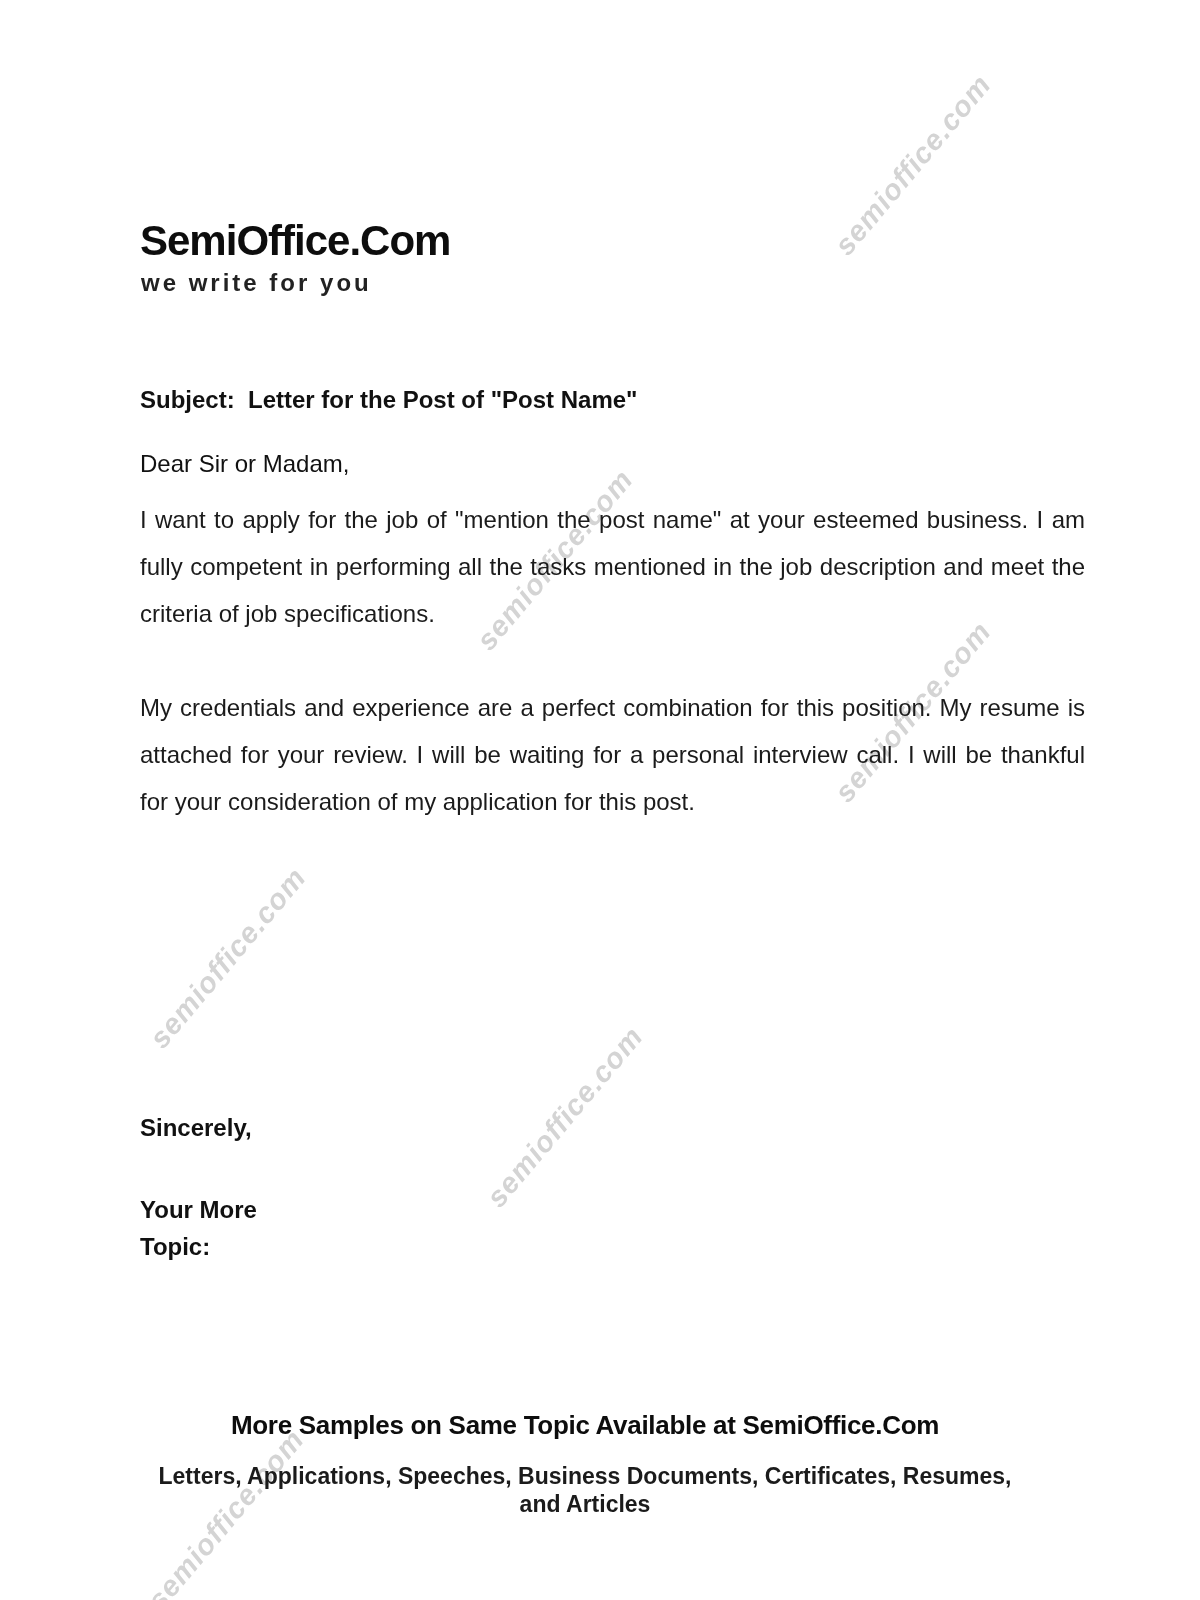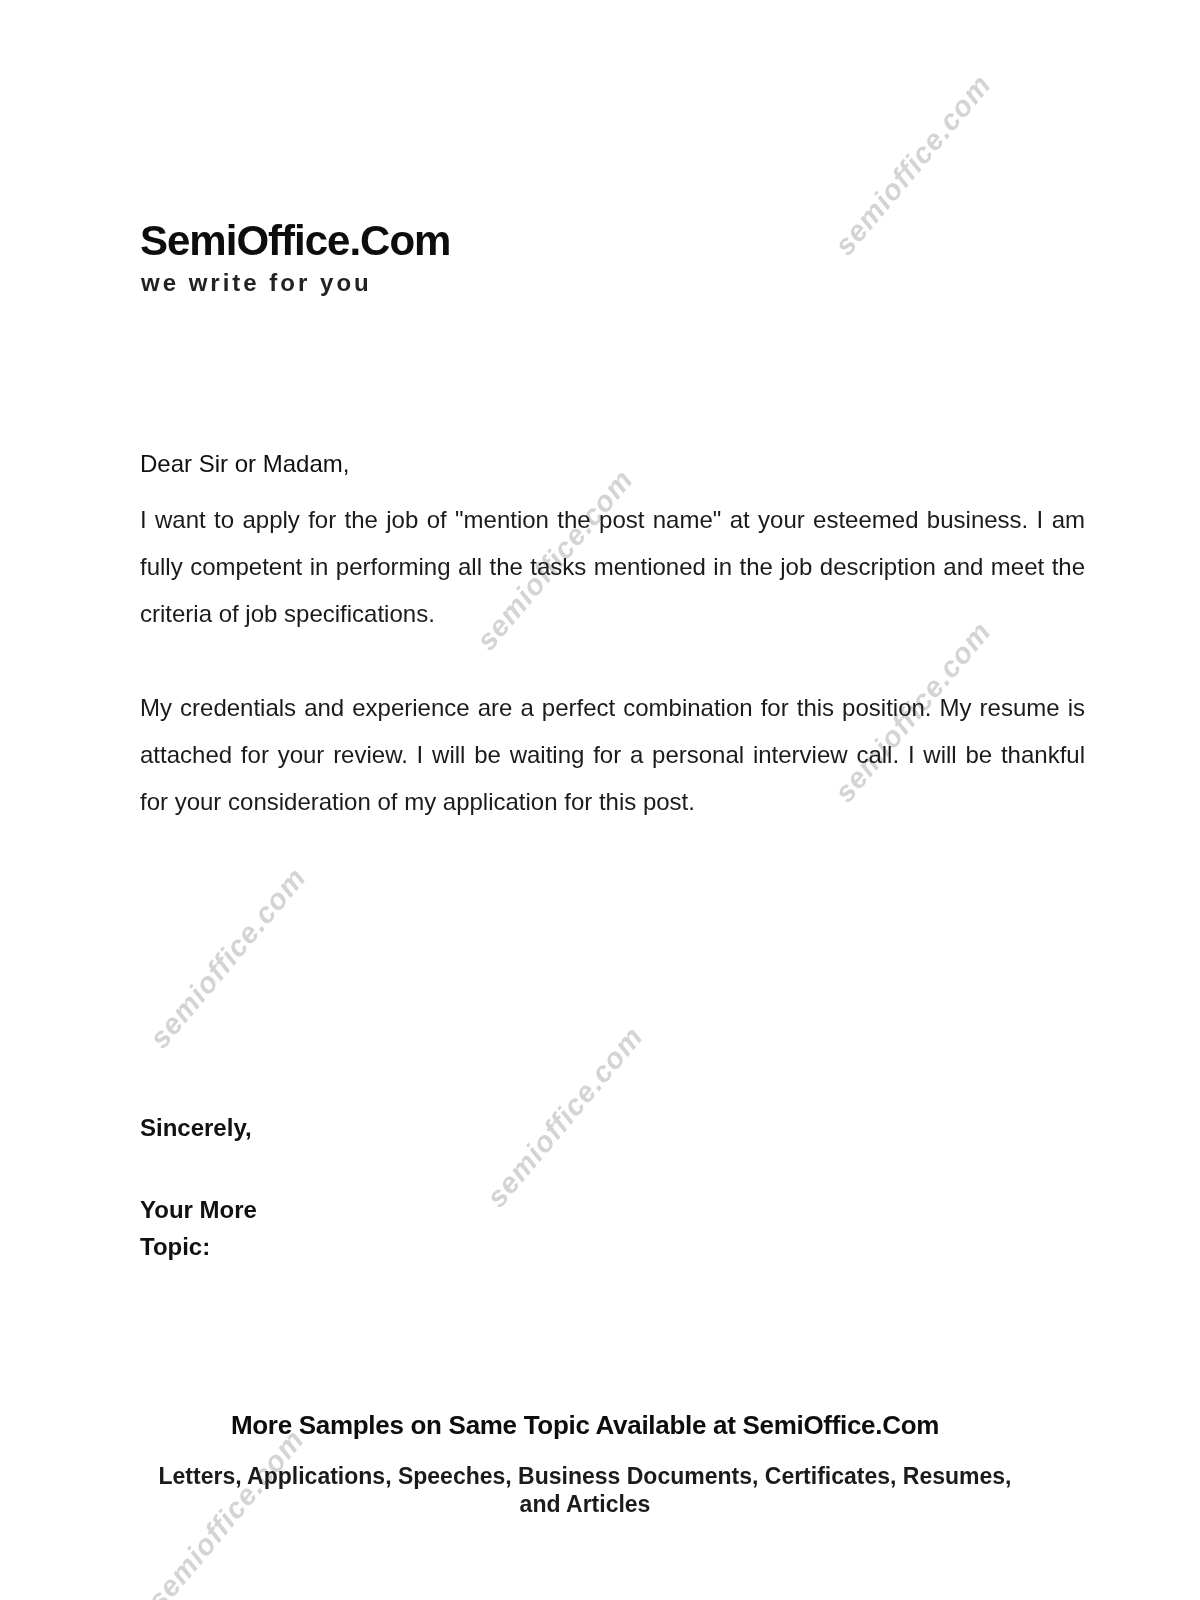--- a/index.html
+++ b/index.html
@@ -129,20 +129,21 @@
   <span class="wm" style="left:228px; top:958px;">semioffice.com</span>
   <span class="wm" style="left:565px; top:1117px;">semioffice.com</span>
   <span class="wm" style="left:226px; top:1520px;">semioffice.com</span>
 
   <div class="content">
 
     <div class="brand-name">SemiOffice.Com</div>
 
     <div class="brand-tagline">we write for you</div>
 
+    <div class="subject-line">Subject:  Letter for the Post of "Post Name"</div>
 
     <div class="salutation">Dear Sir or Madam,</div>
 
     <div class="body-paragraph para-2">My credentials and experience are a perfect combination for this position. My resume is attached for your review. I will be waiting for a personal interview call. I will be thankful for your consideration of my application for this post.</div>
 
     <div class="body-paragraph para-1">I want to apply for the job of "mention the post name" at your esteemed business. I am fully competent in performing all the tasks mentioned in the job description and meet the criteria of job specifications.</div>
 
     <div class="closing">Sincerely,</div>
 
     <div class="signature-block">

